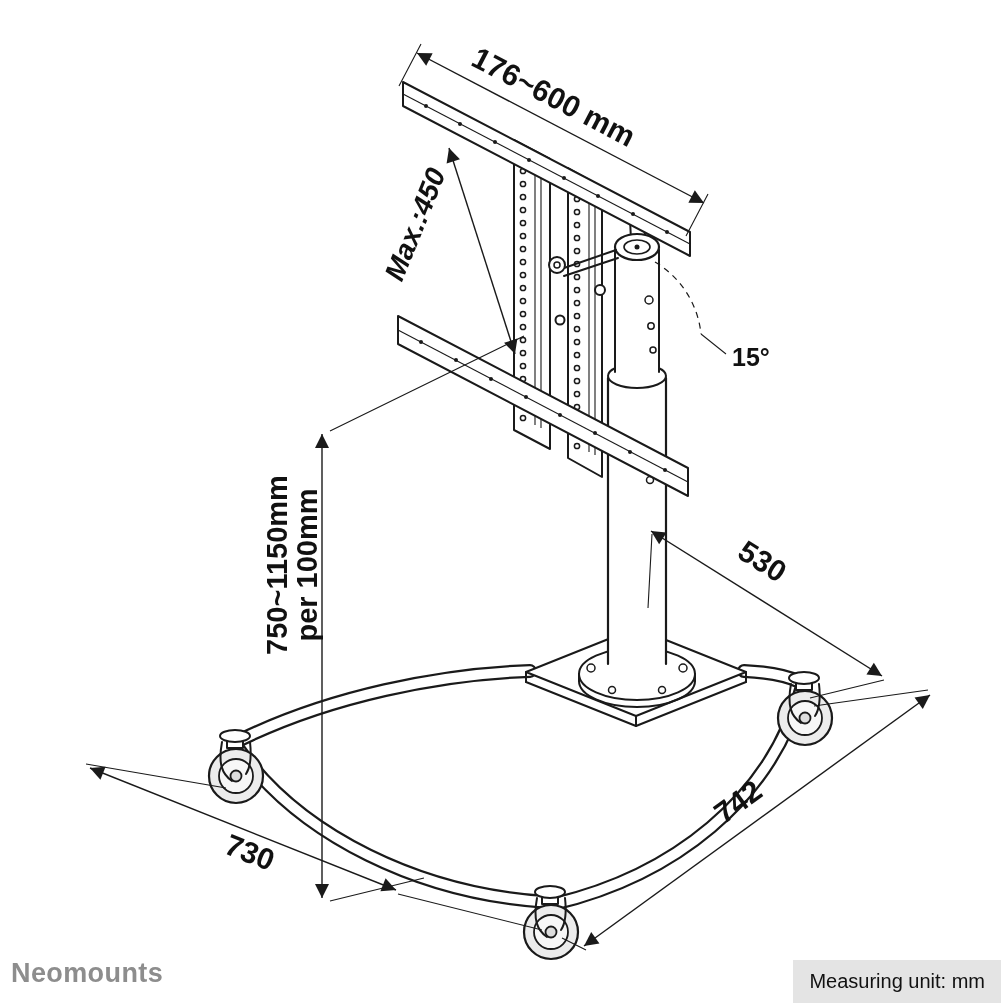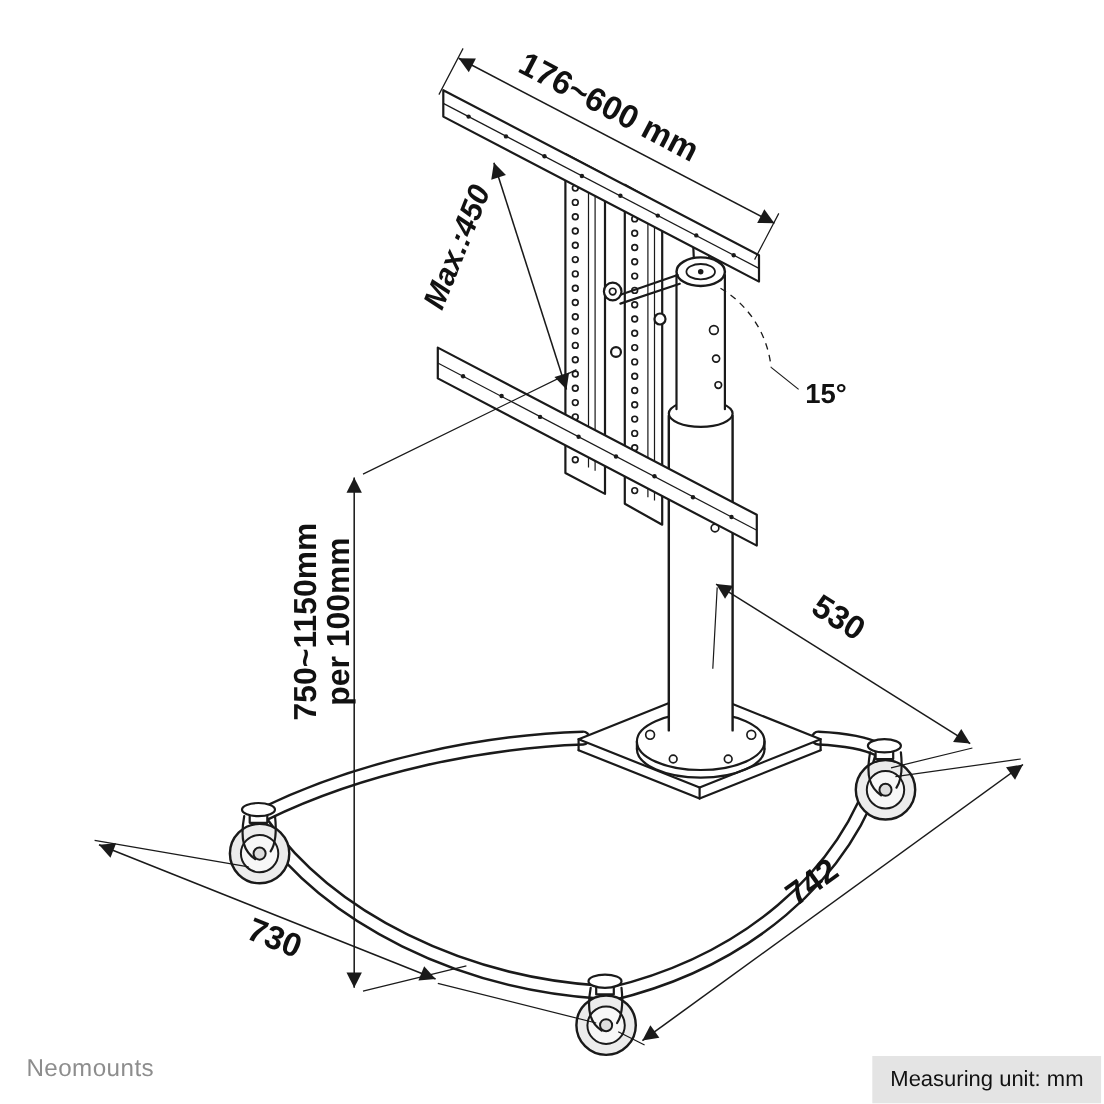--- a/index.html
+++ b/index.html
@@ -21,21 +21,21 @@
   .wheel{fill:#ececec;stroke:#1a1a1a;stroke-width:2.2;}
   .wheel-in{fill:#f7f7f7;stroke:#1a1a1a;stroke-width:1.8;}
   .hub{fill:#dddddd;stroke:#1a1a1a;stroke-width:1.8;}
   
   .dt{font-family:"Liberation Sans",sans-serif;font-size:30px;font-weight:600;fill:#111;}
   .dt-v{font-family:"Liberation Sans",sans-serif;font-size:29px;font-weight:600;fill:#111;}
   .dt-it{font-family:"Liberation Sans",sans-serif;font-size:28px;font-weight:600;font-style:italic;fill:#111;}
   .dt-sm{font-family:"Liberation Sans",sans-serif;font-size:25px;font-weight:600;fill:#111;}
   
   .brand{
-    position:absolute;left:24px;top:958px;font-size:22px;font-weight:400;
+    position:absolute;left:11px;top:958px;font-size:27px;font-weight:700;
     color:#8d8d8d;letter-spacing:.4px;
   }
   .unit-box{
     position:absolute;right:3px;top:960px;background:#e4e4e4;
     padding:10px 16px;font-size:20px;color:#111;
   }
 </style>
 </head>
 <body>
 

